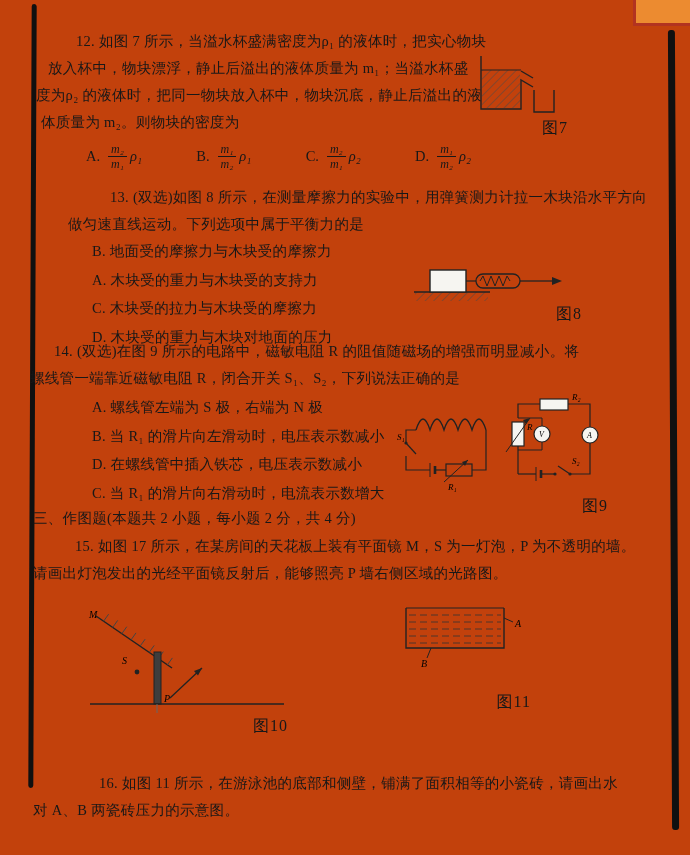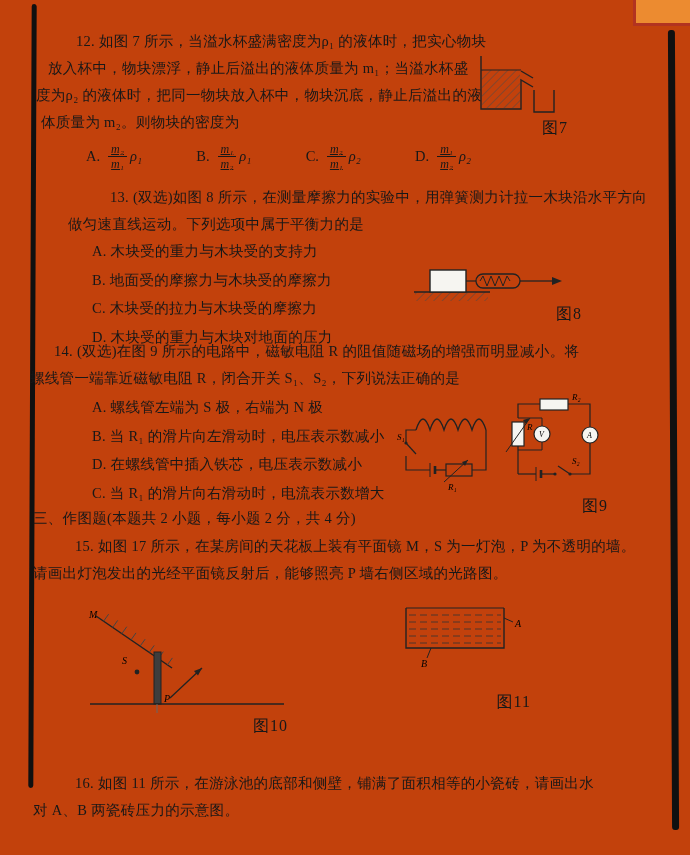--- a/index.html
+++ b/index.html
@@ -13,21 +13,21 @@
   .corner-orange { position:absolute; right:0; top:0; width:57px; height:26px; background:#ec8b30; border-left:3px solid #b23320; border-bottom:3px solid #b23320; }
 
   .abs { position:absolute; }
   .tline { font-size:14.5px; line-height:27px; letter-spacing:0.3px; white-space:nowrap; }
   .opts .tline { line-height:28.5px; }
 
   
   .q12opts { display:flex; justify-content:space-between; width:385px; align-items:center; }
   .q12opt { display:inline-flex; align-items:center; font-size:14.5px; }
   .optlabel { margin-right:5px; }
-  .frac { display:inline-block; text-align:center; vertical-align:middle; margin:0 3px; font-style:italic;text-decoration:underline; }
+  .frac { display:inline-block; text-align:center; vertical-align:middle; margin:0 3px; font-style:italic; }
   .frac .num { display:block; font-size:12px; line-height:14px; padding:0 3px; border-bottom:1px solid #181818; }
   .frac .den { display:block; font-size:12px; line-height:14px; }
   .coeff { font-style:italic; }
 
   .fig { position:absolute; }
   .figcap { text-align:right; font-size:16px; margin-top:2px; letter-spacing:1px; }
   .figcap.gap { margin-top:22px; }
   svg { display:block; }
   svg text { font-family:"Liberation Serif", serif; }
 </style>
@@ -96,22 +96,22 @@
         </span>
       <span class="coeff">ρ₂</span>
     </span>
   </div>
 
   <div class="abs" style="left:33px; top:184px; width:632px;margin-left:35px;">
     <div class="tline" style="padding-left:42px">13. (双选)如图 8 所示，在测量摩擦力的实验中，用弹簧测力计拉一木块沿水平方向</div>
     <div class="tline">做匀速直线运动。下列选项中属于平衡力的是</div>
   </div>
   <div class="abs opts" style="left:92px; top:237px;">
+    <div class="tline">B. 地面受的摩擦力与木块受的摩擦力</div>
     <div class="tline">A. 木块受的重力与木块受的支持力</div>
-    <div class="tline">B. 地面受的摩擦力与木块受的摩擦力</div>
     <div class="tline">C. 木块受的拉力与木块受的摩擦力</div>
     <div class="tline">D. 木块受的重力与木块对地面的压力</div>
   </div>
 
   <div class="fig" style="left:412px; top:254px; width:170px;">
     <svg width="170" height="48" viewBox="0 0 170 48">
       <defs>
         <pattern id="hatch8" patternUnits="userSpaceOnUse" width="6" height="6" patternTransform="rotate(45)">
           <line x1="0" y1="0" x2="0" y2="6" stroke="#4a4a4a" stroke-width="1"></line>
         </pattern>
@@ -230,17 +230,17 @@
       </g>
       <line x1="108" y1="20" x2="117" y2="24" stroke="#222" stroke-width="1"></line>
       <text x="119" y="29" font-size="10" font-style="italic">A</text>
       <line x1="35" y1="50" x2="31" y2="60" stroke="#222" stroke-width="1"></line>
       <text x="25" y="69" font-size="10" font-style="italic">B</text>
     </svg>
     <div class="figcap gap">图11</div>
   </div>
 
   <div class="abs" style="left:33px; top:770px; width:640px;">
-    <div class="tline" style="padding-left:42px">16. 如图 11 所示，在游泳池的底部和侧壁，铺满了面积相等的小瓷砖，请画出水</div>
+    <div class="tline" style="padding-left:66px">16. 如图 11 所示，在游泳池的底部和侧壁，铺满了面积相等的小瓷砖，请画出水</div>
     <div class="tline">对 A、B 两瓷砖压力的示意图。</div>
   </div>
 
 </div>
 
 </body></html>

